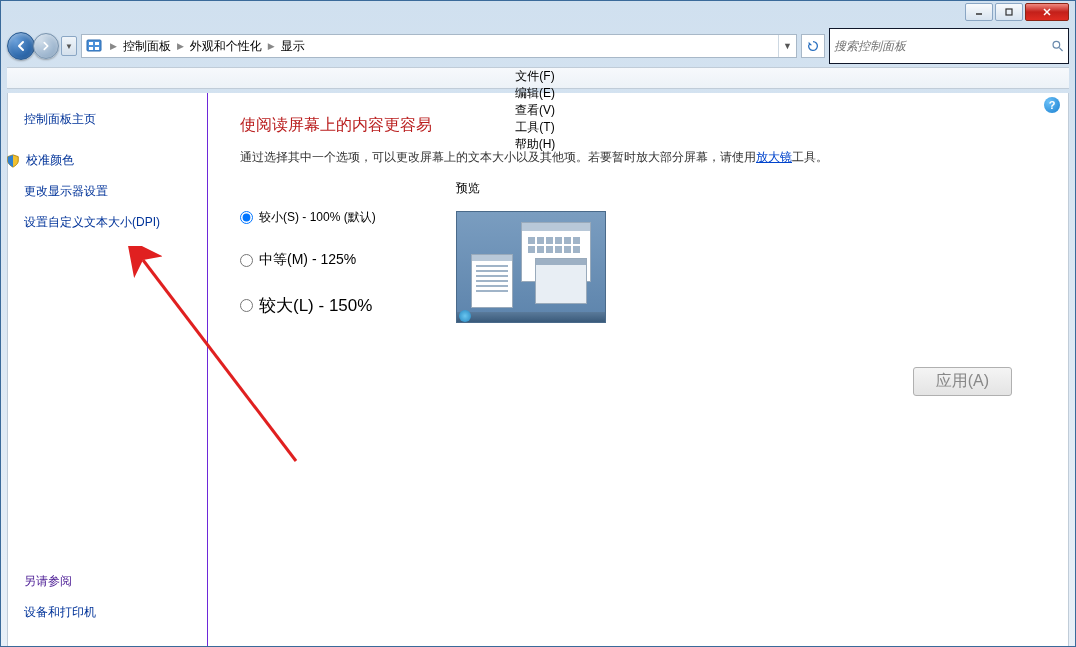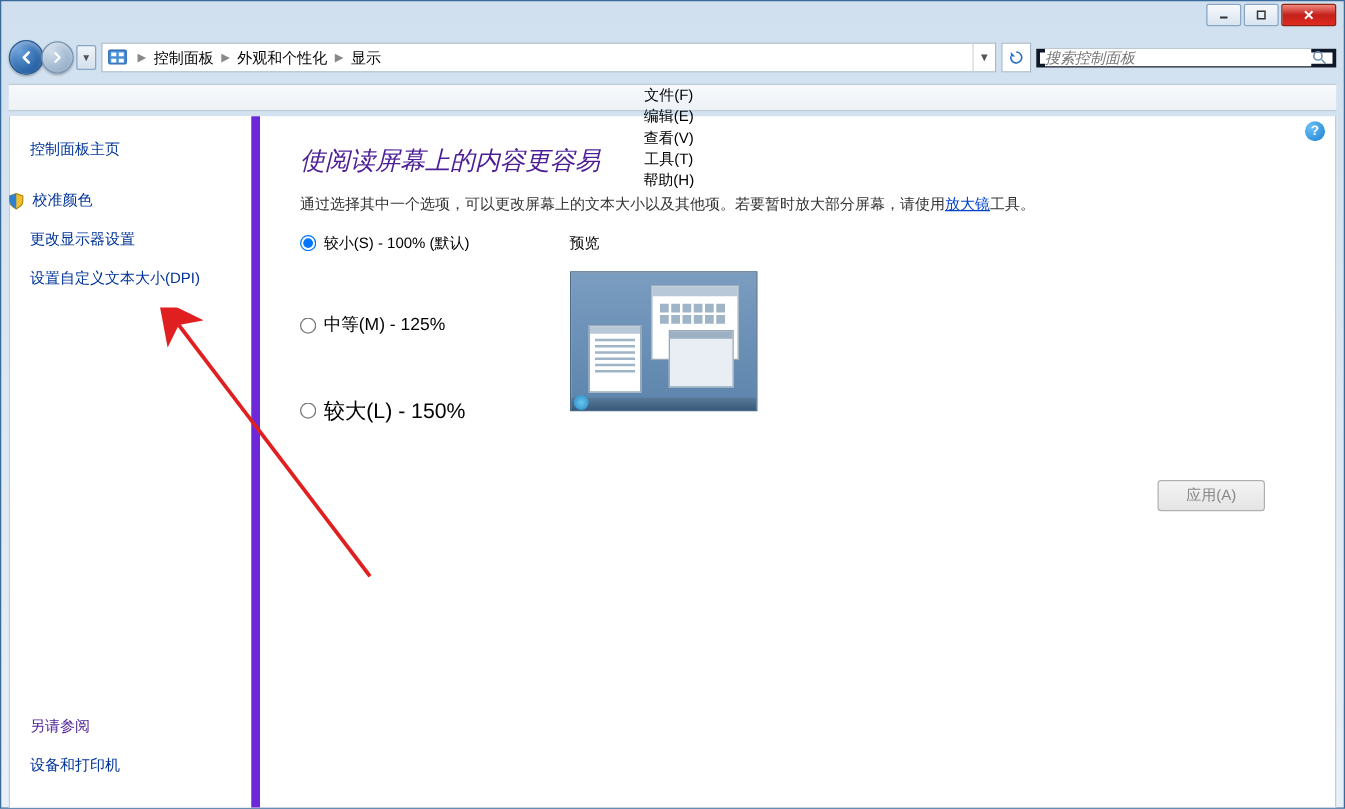--- a/index.html
+++ b/index.html
@@ -95,23 +95,23 @@
     .addr-link { color: #000; cursor: default; padding: 0 2px; }
     .addr-drop { margin-left: auto; width: 18px; text-align:center; color:#555; border-left: 1px solid #cdd8e2; height: 100%; display:flex;align-items:center;justify-content:center; font-size: 9px;}
     .refresh-btn {
       width: 24px; height: 24px;
       border: 1px solid #a8b8c8;
       background: #fff;
       display:flex; align-items:center; justify-content:center;
     }
     .refresh-btn svg { width: 14px; height: 14px; }
     .searchbox {
-      width: 240px; height: 15px;
+      width: 240px; height: 36px;
       background: #fff;
-      border: 3px solid #0f172a;
+      border: 1px solid #0f172a;
       display: flex; align-items: center;
       padding: 0 4px;
     }
     .searchbox input {
       border: none; outline: none;
       font-size: 12px;
       color: #888;
       width: 100%;
       font-style: italic;
     }
@@ -135,21 +135,21 @@
       display: flex;
       margin: 0 6px 6px 6px;
       height: calc(100% - 90px);
       background: #fff;
       border: 1px solid #c0ccd8;
       border-top: none;
     }
     .sidebar {
       width: 200px;
       background: #fff;
-      border-right: 7px solid #6d28d9;
+      border-right: 1px solid #6d28d9;
       padding: 18px 0 12px 16px;
       display: flex;
       flex-direction: column;
       font-size: 12px;
       position: relative;
     }
     .side-link {
       color: #003399;
       margin-bottom: 14px;
       cursor: default;
@@ -160,38 +160,37 @@
     .side-link.plain { color: #003399; }
     .shield-icon { width:14px; height:14px; }
     .side-spacer { flex: 1; }
     .side-heading { color: #4c1d95; margin-bottom: 14px; }
     .main {
       flex: 1;
       padding: 22px 32px;
       position: relative;
     }
     .page-title {
-      color: #4c1d95;
-      font-size: 20px;
+      color: #b91c1c;
+      font-size: 16px;
       margin-bottom: 12px;
       font-weight: normal;
-      font-style: italic;
     }
     .page-desc {
       font-size: 12px;
       color: #333;
       line-height: 1.6;
       margin-bottom: 13px;
     }
     .page-desc a { color: #0044cc; text-decoration: underline; cursor: default;}
     .options-row {
       display: flex;
       gap: 80px;
     }
-    .options-col { display: flex; flex-direction: column; gap: 48px; }
+    .options-col { display: flex; flex-direction: column; gap: 25px; margin-top: 29px; }
     .radio-row {
       display: flex; align-items: center;
       font-size: 12px;
       gap: 6px;
     }
     .radio-row.medium { font-size: 14px; }
     .radio-row.large { font-size: 17px; }
     .radio-row input { width: 13px; height: 13px; }
     .preview-col { }
     .preview-label { font-size: 12px; margin-bottom: 14px; }
@@ -251,21 +250,21 @@
       background:#9db0c4;
     }
     .apply-row {
       margin-top: 44px;
       display: flex;
       justify-content: flex-end;
       padding-right: 24px;
     }
     .apply-btn {
       padding: 3px 22px;
-      font-size: 12px;
+      font-size: 16px;
       background: linear-gradient(to bottom, #f4f4f4, #e4e4e4);
       border: 1px solid #b0b0b0;
       border-radius: 3px;
       color: #888;
     }
     .help-icon {
       position: absolute;
       top: 4px; right: 8px;
       width: 16px; height: 16px;
       border-radius: 50%;

